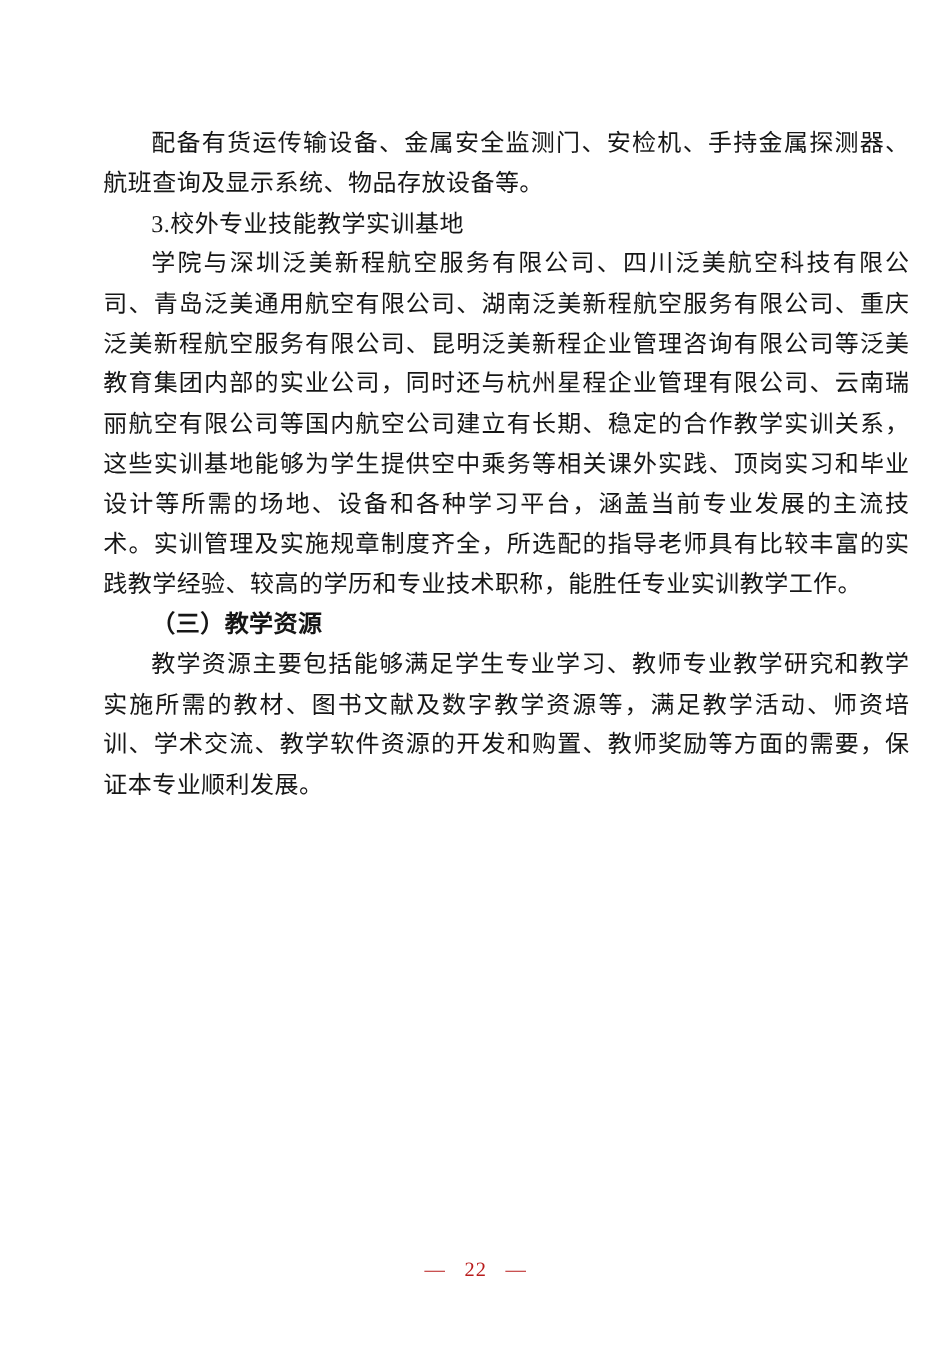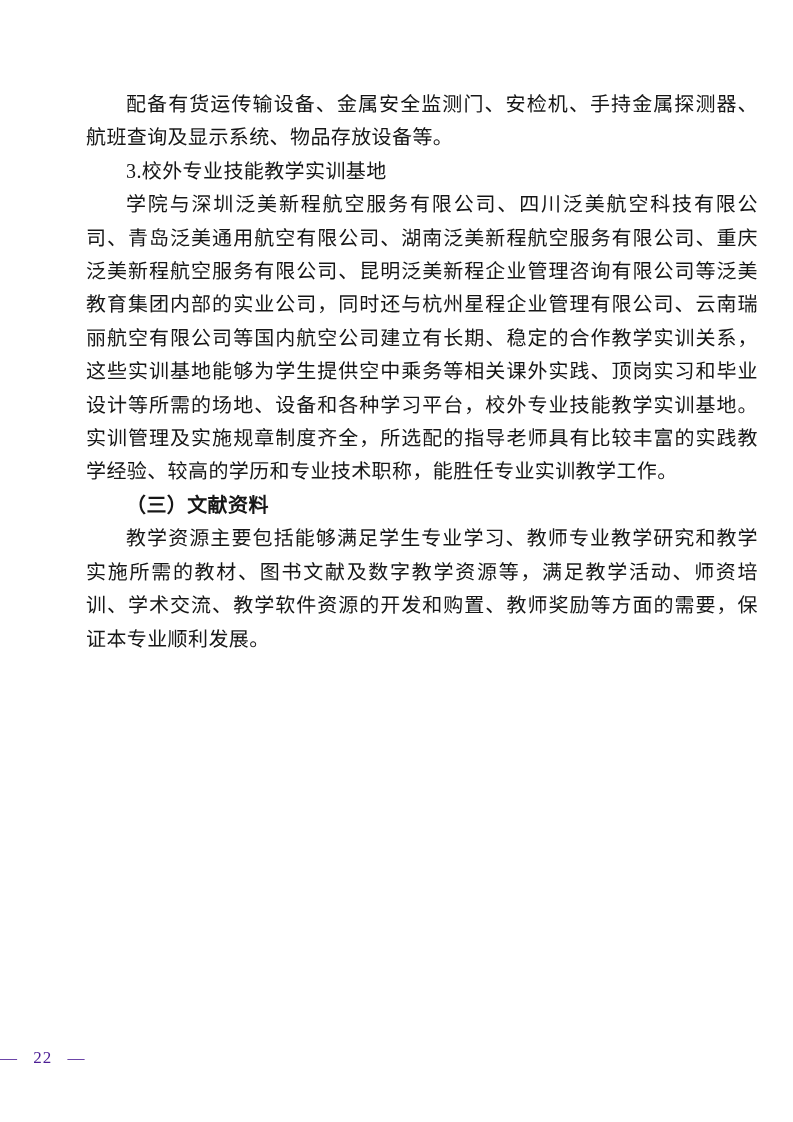--- a/index.html
+++ b/index.html
@@ -11,21 +11,21 @@
     position: relative;
     width: 793px;
     height: 1122px;
     background: #ffffff;
     overflow: hidden;
     font-family: "Liberation Serif", "DejaVu Serif", serif;
     color: #161616;
   }
   .content {
     position: absolute;
-    top: 88px;
+    top: 104px;
     left: 86px;
     width: 672px;
   }
   p.para {
     margin: 0;
     font-size: 20px;
     line-height: 33.4px;
     letter-spacing: 0.4px;
     text-align: justify;
     text-justify: inter-ideograph;
@@ -33,31 +33,32 @@
     word-break: break-all;
   }
   p.heading {
     font-weight: bold;
   }
   .footer {
     position: absolute;
     left: 0;
     bottom: 54px;
     width: 100%;
+    text-align: center;
     font-size: 17px;
     letter-spacing: 1px;
     word-spacing: 10px;
-    color: #4c1d95;
+    color: #b91c1c;
   }
 </style>
 </head>
 <body>
 
 <div class="page">
   <div class="content">
     <p class="para">配备有货运传输设备、金属安全监测门、安检机、手持金属探测器、航班查询及显示系统、物品存放设备等。</p>
     <p class="para">3.校外专业技能教学实训基地</p>
-    <p class="para">学院与深圳泛美新程航空服务有限公司、四川泛美航空科技有限公司、青岛泛美通用航空有限公司、湖南泛美新程航空服务有限公司、重庆泛美新程航空服务有限公司、昆明泛美新程企业管理咨询有限公司等泛美教育集团内部的实业公司，同时还与杭州星程企业管理有限公司、云南瑞丽航空有限公司等国内航空公司建立有长期、稳定的合作教学实训关系，这些实训基地能够为学生提供空中乘务等相关课外实践、顶岗实习和毕业设计等所需的场地、设备和各种学习平台，校外专业技能教学实训基地。实训管理及实施规章制度齐全，所选配的指导老师具有比较丰富的实践教学经验、较高的学历和专业技术职称，能胜任专业实训教学工作。</p>
-    <p class="para heading">（三）文献资料</p>
+    <p class="para">学院与深圳泛美新程航空服务有限公司、四川泛美航空科技有限公司、青岛泛美通用航空有限公司、湖南泛美新程航空服务有限公司、重庆泛美新程航空服务有限公司、昆明泛美新程企业管理咨询有限公司等泛美教育集团内部的实业公司，同时还与杭州星程企业管理有限公司、云南瑞丽航空有限公司等国内航空公司建立有长期、稳定的合作教学实训关系，这些实训基地能够为学生提供空中乘务等相关课外实践、顶岗实习和毕业设计等所需的场地、设备和各种学习平台，涵盖当前专业发展的主流技术。实训管理及实施规章制度齐全，所选配的指导老师具有比较丰富的实践教学经验、较高的学历和专业技术职称，能胜任专业实训教学工作。</p>
+    <p class="para heading">（三）教学资源</p>
     <p class="para">教学资源主要包括能够满足学生专业学习、教师专业教学研究和教学实施所需的教材、图书文献及数字教学资源等，满足教学活动、师资培训、学术交流、教学软件资源的开发和购置、教师奖励等方面的需要，保证本专业顺利发展。</p>
   </div>
   <div class="footer">— 22 —</div>
 </div>
 
 </body></html>

